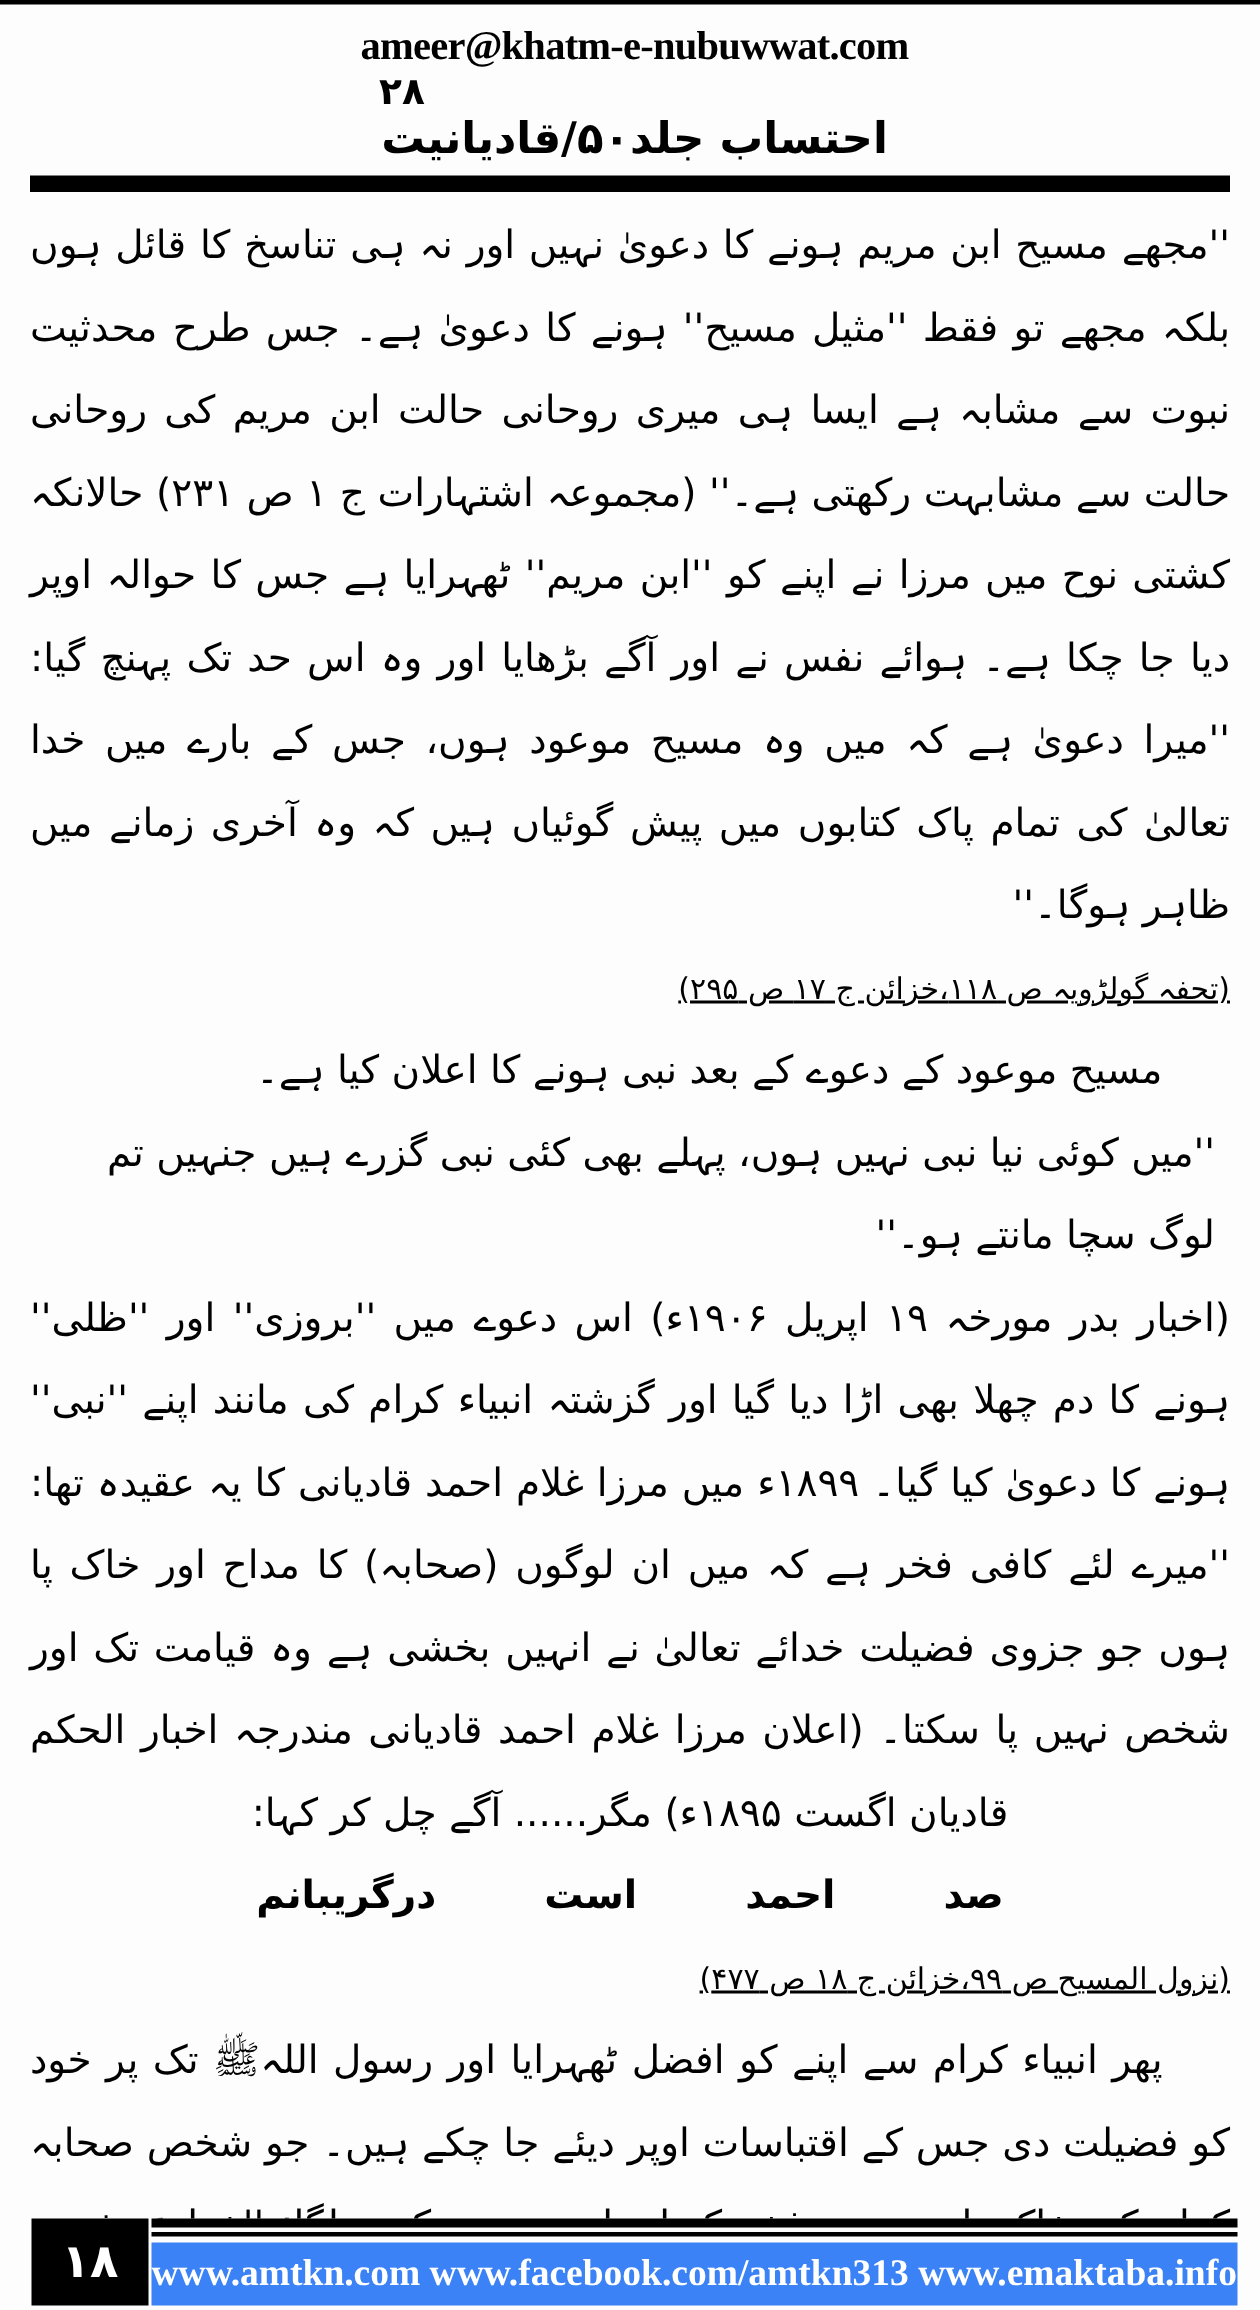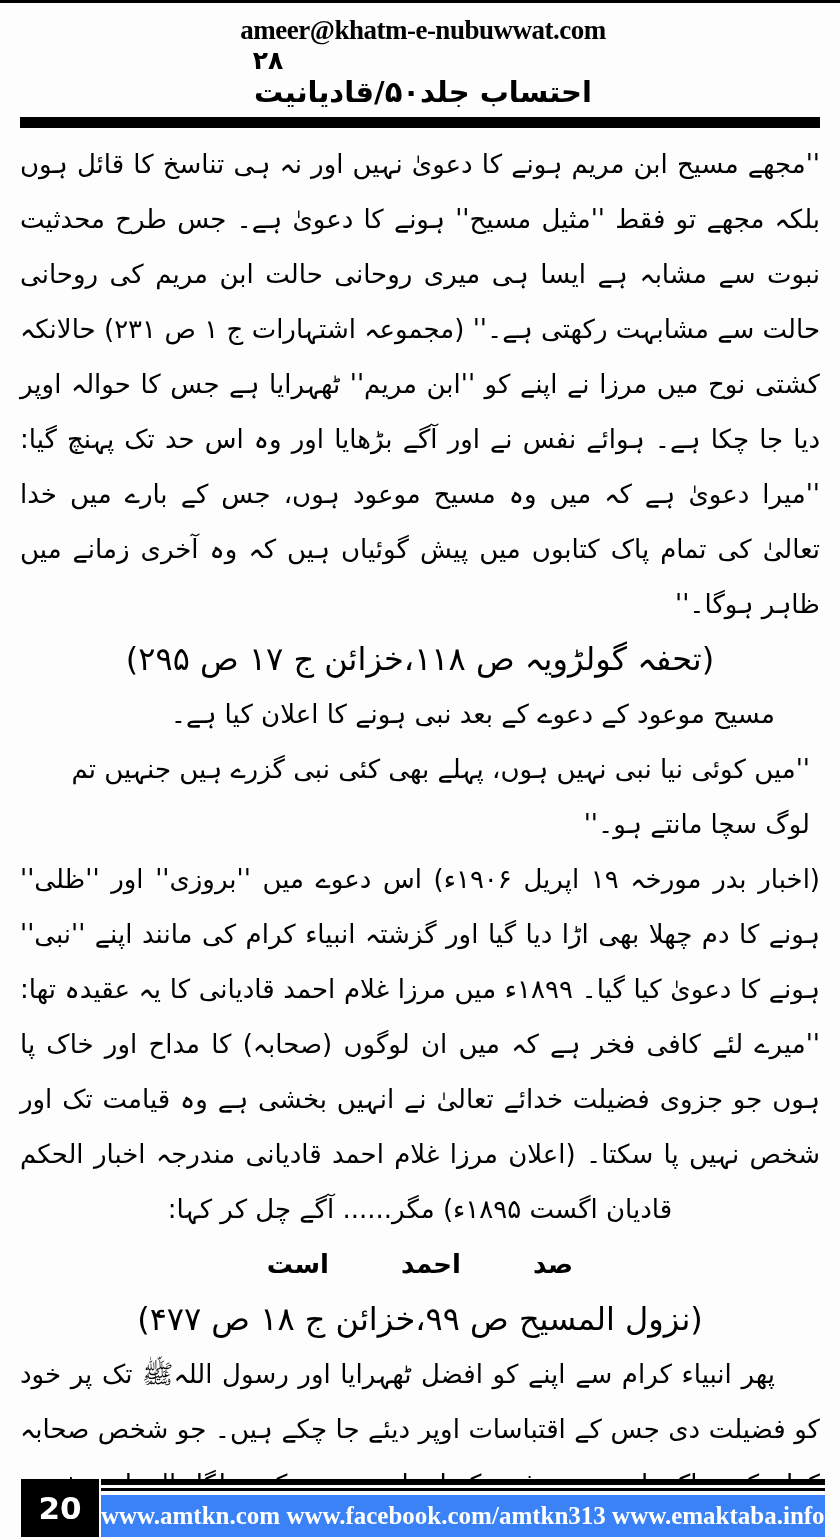--- a/index.html
+++ b/index.html
@@ -27,21 +27,21 @@
     direction:rtl;font-size:29px;font-weight:700;
   }
   .header-rule{height:11px;background:#000;margin:6px 20px 0 20px;}
   
   .body{
     direction:rtl;padding:9px 20px 0 20px;font-size:26px;line-height:55px;
   }
   .para{margin:0;text-align:justify;}
   .para.center-last{text-align:justify;text-align-last:center;}
   .indent{text-indent:45px;}
-  .cite-left{direction:rtl;text-align:center;font-size:32px;}
+  .cite-left{direction:rtl;text-align:right;font-size:20px;text-decoration:underline;}
   .heading-line{text-align:right;padding-right:45px;}
   .quote-line{padding-right:10px;}
   .verse-row{
     display:flex;direction:rtl;justify-content:center;gap:72px;
     font-weight:700;
   }
   .tail-row{
     display:flex;direction:rtl;justify-content:space-between;
     align-items:baseline;
   }
@@ -91,36 +91,37 @@
     <div class="heading-line">مسیح موعود کے دعوے کے بعد نبی ہونے کا اعلان کیا ہے۔</div>
 
     <div class="quote-line">''میں کوئی نیا نبی نہیں ہوں، پہلے بھی کئی نبی گزرے ہیں جنہیں تم لوگ سچا مانتے ہو۔''</div>
 
     <p class="para center-last">(اخبار بدر مورخہ ۱۹ اپریل ۱۹۰۶ء) اس دعوے میں ''بروزی'' اور ''ظلی'' ہونے کا دم چھلا بھی اڑا دیا گیا اور گزشتہ انبیاء کرام کی مانند اپنے ''نبی'' ہونے کا دعویٰ کیا گیا۔ ۱۸۹۹ء میں مرزا غلام احمد قادیانی کا یہ عقیدہ تھا: ''میرے لئے کافی فخر ہے کہ میں ان لوگوں (صحابہ) کا مداح اور خاک پا ہوں جو جزوی فضیلت خدائے تعالیٰ نے انہیں بخشی ہے وہ قیامت تک اور شخص نہیں پا سکتا۔ (اعلان مرزا غلام احمد قادیانی مندرجہ اخبار الحکم قادیان اگست ۱۸۹۵ء) مگر...... آگے چل کر کہا:</p>
 
     <div class="verse-row">
       <span>صد</span>
       <span>احمد</span>
       <span>است</span>
+      <span>درگریبانم</span>
     </div>
 
     <div class="cite-left">(نزول المسیح ص ۹۹،خزائن ج ۱۸ ص ۴۷۷)</div>
 
     <p class="para indent">پھر انبیاء کرام سے اپنے کو افضل ٹھہرایا اور رسول اللہﷺ تک پر خود کو فضیلت دی جس کے اقتباسات اوپر دیئے جا چکے ہیں۔ جو شخص صحابہ کرام کی خاک پا ہونے پر فخر کرتا تھا، پھر یوں کہنے لگا: ''خدا عرش پر تیری تعریف کرتا ہے، ہم تیری تعریف کرتے ہیں اور تیرے پر درود بھیجتے</p>
 
     <div class="tail-row pad-l-120">
       <span>ہیں۔''</span>
       <span class="cite">(رسالہ درودشریف،بحوالہ اربعین نمبر۲ نمبر۳،خزائن ج ۱۷ ص ۴۱۱)</span>
     </div>
 
   </div>
 
   <div class="footer">
     <div class="footer-page-box">
-      <span>20</span>
+      <span>۱۸</span>
     </div>
     <div class="footer-links-wrap">
       <div class="stripe1"></div>
       <div class="stripe2"></div>
       <div class="footer-links-bar">
         <span>www.amtkn.com www.facebook.com/amtkn313 www.emaktaba.info</span>
       </div>
     </div>
   </div>
 

